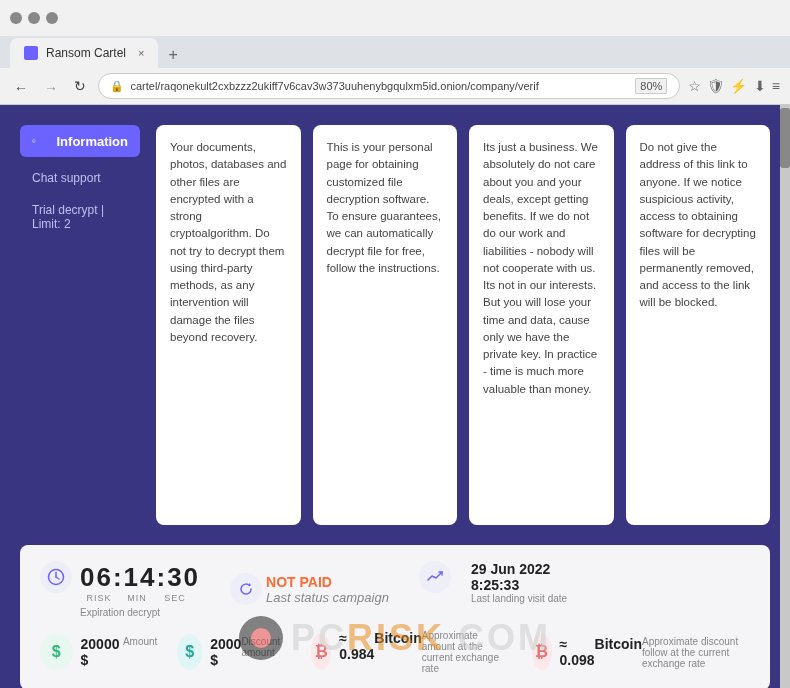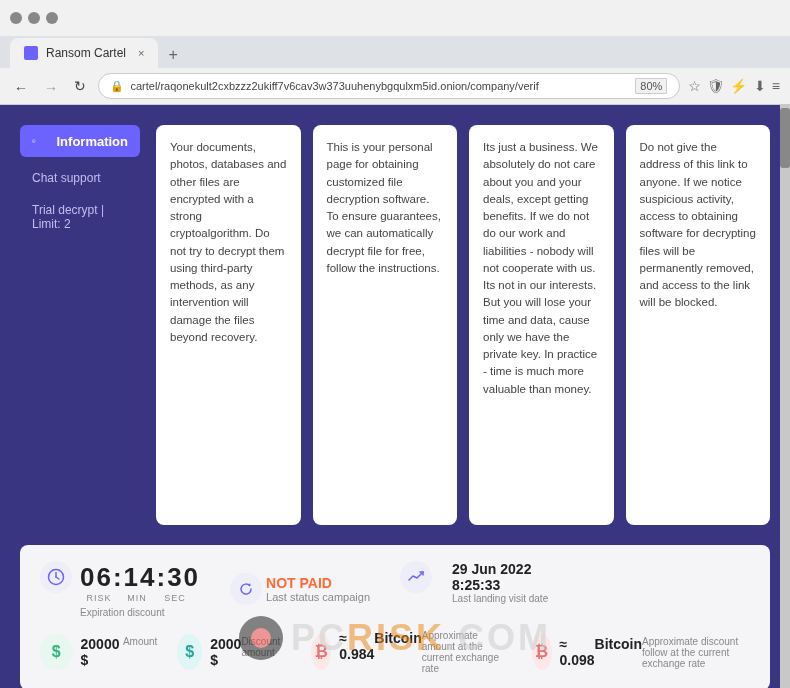--- a/index.html
+++ b/index.html
@@ -230,21 +230,21 @@
       display: flex; align-items: center; justify-content: center;
       color: #6c63ff;
       font-size: 16px;
     }
     .status-info { display: flex; flex-direction: column; }
     .status-badge {
       color: #ff6b35;
       font-weight: 700;
       font-size: 14px;
     }
-    .status-sub { font-size: 11px; color: #888; }
+    .status-sub { font-size: 13px; color: #888; font-style: italic; }
 
     .date-section {
       display: flex;
       align-items: flex-start;
       gap: 20px;
     }
     .date-icon-wrap {
       width: 32px; height: 32px;
       border-radius: 50%;
       background: #eeeef8;
@@ -384,21 +384,21 @@
               <line x1="9" y1="9" x2="12" y2="11" stroke="#6c63ff" stroke-width="1.5" stroke-linecap="round"></line>
             </svg>
           </div>
           <span class="timer-value">06:14:30</span>
         </div>
         <div class="timer-labels">
           <span>RISK</span>
           <span>MIN</span>
           <span>SEC</span>
         </div>
-        <div class="timer-sub">Expiration discount</div>
+        <div class="timer-sub">Expiration decrypt</div>
       </div>
 
       <div class="status-section">
         <div class="refresh-icon-wrap">
           <svg width="18" height="18" viewBox="0 0 18 18" fill="none">
             <path d="M14 9a5 5 0 1 1-1.5-3.5" stroke="#6c63ff" stroke-width="1.5" stroke-linecap="round" fill="none"></path>
             <polyline points="12.5,3 14,5.5 11.5,5.5" fill="#6c63ff"></polyline>
           </svg>
         </div>
         <div class="status-info">

